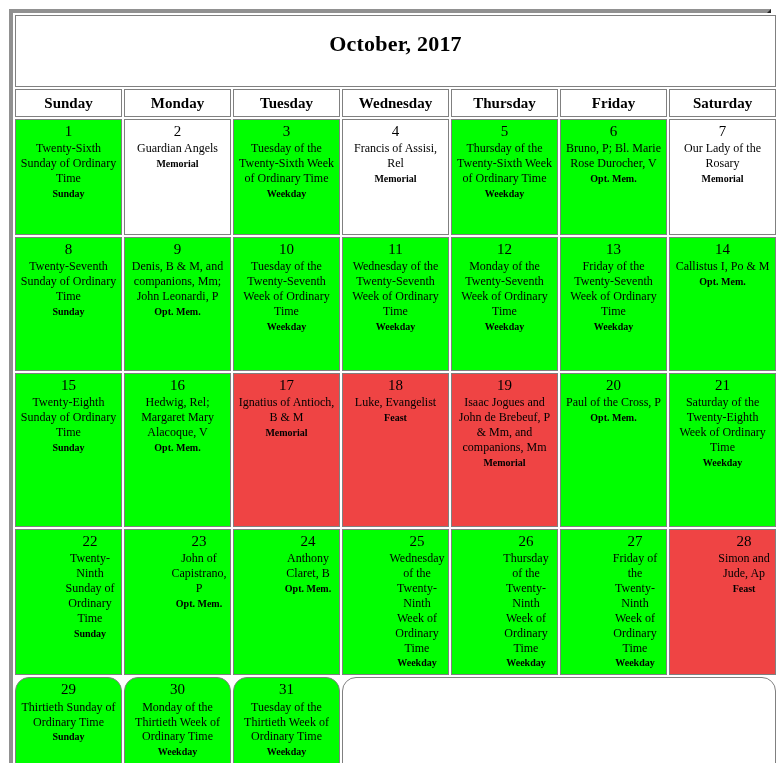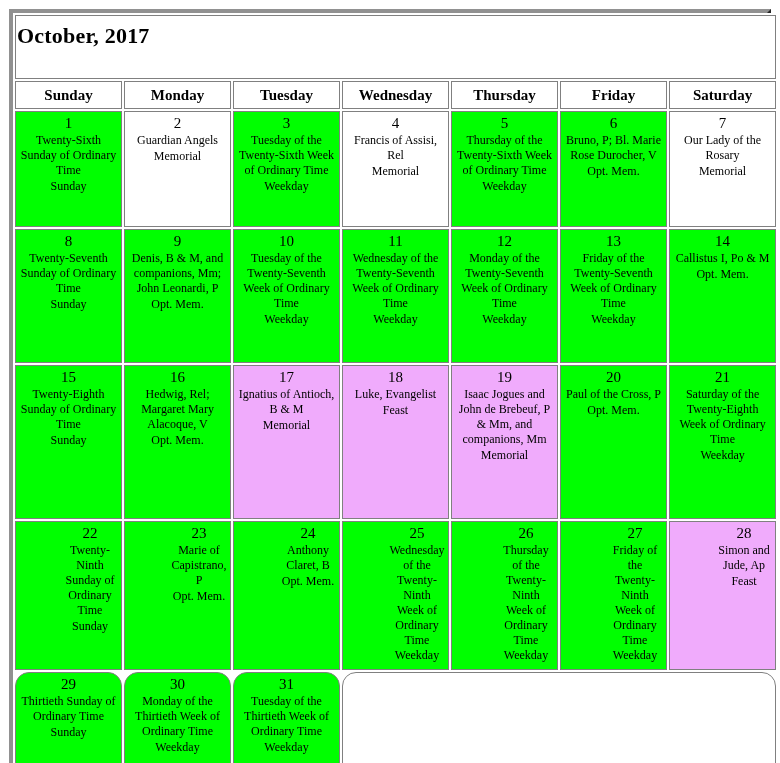--- a/index.html
+++ b/index.html
@@ -45,21 +45,22 @@
 
   table.calendar col {
     width: 107px;
   }
 
   
   td.cal-title {
     border: 1px solid #808080;
     height: 53px;
     vertical-align: top;
-    padding-top: 8px;
+    text-align: center;
+    padding-top: 16px;
     background: #ffffff;
   }
   .cal-title-text {
     font-size: 22px;
     font-weight: bold;
     letter-spacing: 0.2px;
     line-height: 1.1;
   }
 
   
@@ -77,36 +78,37 @@
   
   td.day {
     border: 1px solid #808080;
     vertical-align: top;
     text-align: center;
     padding: 2px 3px 5px 3px;
     background: #ffffff;
     overflow: hidden;
   }
   td.day.green { background: #00ff00; }
-  td.day.red   { background: #f0abfc; }
+  td.day.red   { background: #ef4444; }
   td.day.blank { background: #ffffff; }
 
   .daynum {
     font-size: 15px;
     line-height: 1.22;
     margin-bottom: 1px;
   }
   .daytitle {
     font-size: 12px;
     line-height: 1.24;
   }
   .dayrank {
-    font-size: 12px;
+    font-size: 10px;
     line-height: 1.3;
     margin-top: 1px;
+    font-weight: bold;
   }
 
   
   tr.wk1 td.day { height: 107px; }
   tr.wk2 td.day { height: 125px; }
   tr.wk3 td.day { height: 145px; }
   tr.wk4 td.day { height: 106px; padding-left: 46px; }
   tr.wk5 td.day { height: 112px; border-radius: 14px; }
 </style>
 </head>
@@ -252,21 +254,21 @@
             </td>
           </tr>
           <tr class="wk4">
             <td class="day green">
               <div class="daynum">22</div>
               <div class="daytitle">Twenty-Ninth Sunday of Ordinary Time</div>
               <div class="dayrank">Sunday</div>
             </td>
             <td class="day green">
               <div class="daynum">23</div>
-              <div class="daytitle">Marie of Capistrano, P</div>
+              <div class="daytitle">John of Capistrano, P</div>
               <div class="dayrank">Opt. Mem.</div>
             </td>
             <td class="day green">
               <div class="daynum">24</div>
               <div class="daytitle">Anthony Claret, B</div>
               <div class="dayrank">Opt. Mem.</div>
             </td>
             <td class="day green">
               <div class="daynum">25</div>
               <div class="daytitle">Wednesday of the Twenty-Ninth Week of Ordinary Time</div>

